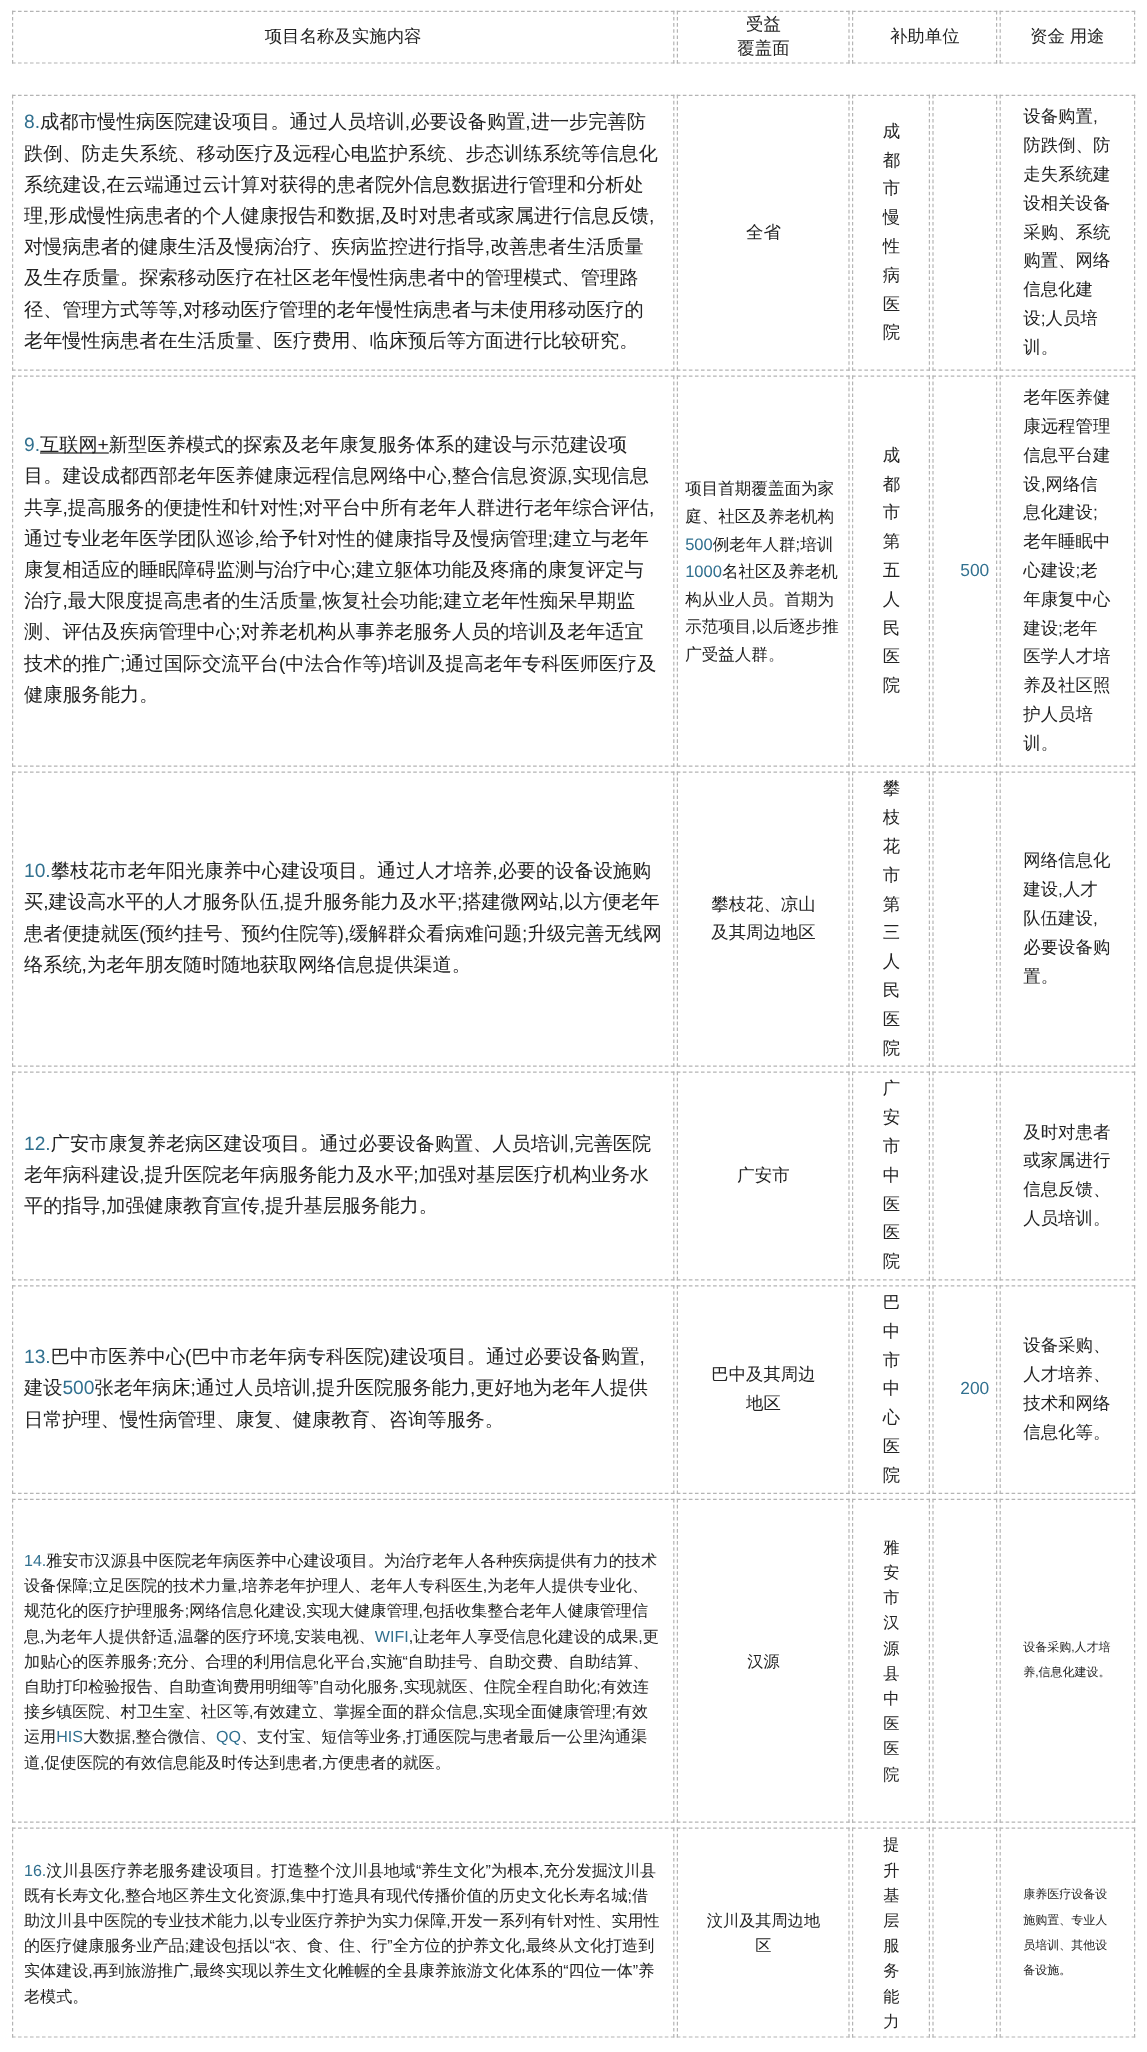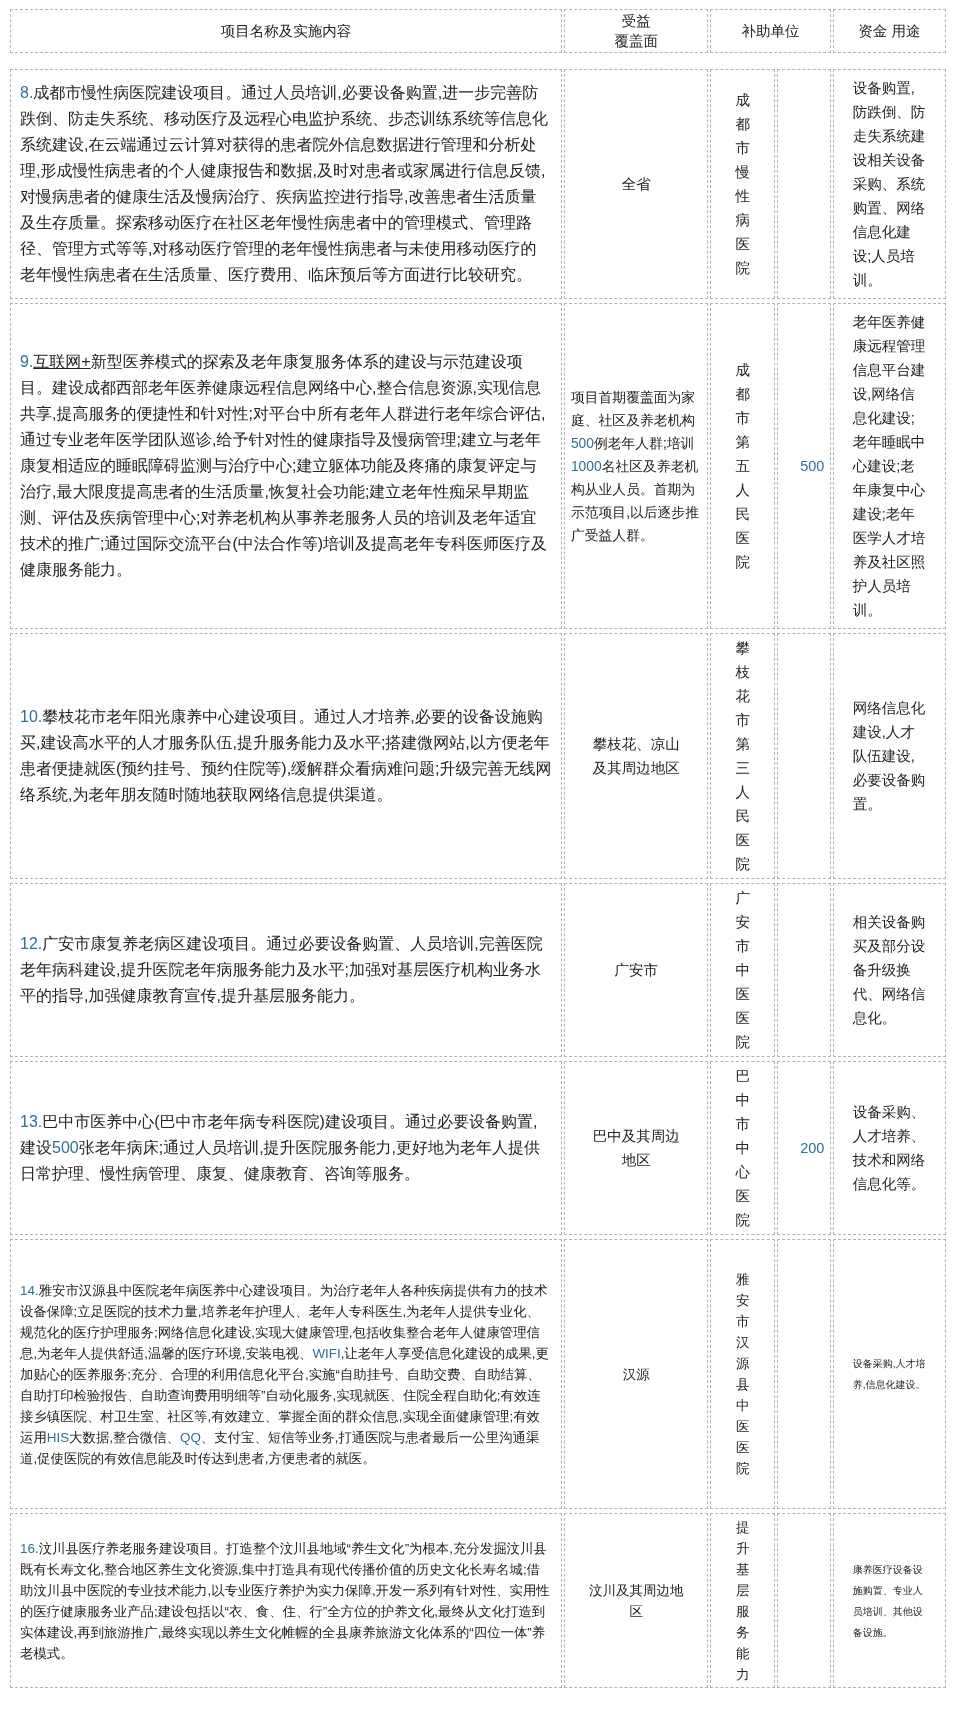--- a/index.html
+++ b/index.html
@@ -4,21 +4,21 @@
 <style>
   html,body{margin:0;padding:0;}
   body{
     width:956px;height:1710px;overflow:hidden;background:#ffffff;
     font-family:"Liberation Sans","DejaVu Sans",sans-serif;color:#232323;
   }
   .page{padding:5px 8px 0 8px;}
   table{border-collapse:separate;border-spacing:2px 4px;width:940px;table-layout:fixed;}
   td,th{border:1px dashed #b4b4b4;background:#fff;vertical-align:middle;overflow:hidden;}
   th{font-weight:normal;font-size:14.5px;line-height:20px;text-align:center;height:38px;white-space:pre-line;}
-  #header-table{margin-bottom:8px;}
+  #header-table{margin-bottom:18px;}
   td.project{text-align:left;padding:8px 9px;font-size:16px;line-height:26px;}
   td.center{text-align:center;font-size:14.5px;line-height:24px;padding:2px 22px;}
   td.fund{text-align:left;font-size:14.5px;line-height:24px;padding:6px 19px;}
   td.cov-left{text-align:left;font-size:13.8px;line-height:23px;padding:4px 6px;vertical-align:middle;margin-left:16px;}
   tr.dense td.project{font-size:13.4px;line-height:21px;}
   tr.dense td.center{font-size:13.5px;line-height:21px;}
   tr.dense td.fund{font-size:10px;line-height:21px;}
   .hl{color:#31708f;}
   u{}
   tr.r8>td{height:186px;} tr.r9>td{height:200px;} tr.r10>td{height:121px;}
@@ -81,21 +81,21 @@
       <td class="center"></td>
       <td class="fund">网络信息化建设,人才队伍建设,必要设备购置。</td>
     </tr>
 
 
     <tr class="r12">
       <td class="project"><span class="hl">12.</span>广安市康复养老病区建设项目。通过必要设备购置、人员培训,完善医院老年病科建设,提升医院老年病服务能力及水平;加强对基层医疗机构业务水平的指导,加强健康教育宣传,提升基层服务能力。</td>
       <td class="center">广安市</td>
       <td class="center">广安市中医医院</td>
       <td class="center"></td>
-      <td class="fund">相关设备购买及部分设备升级换代、网络信息化。</td>
+      <td class="fund">及时对患者或家属进行信息反馈、人员培训。</td>
     </tr>
 
     <tr class="r13">
       <td class="project"><span class="hl">13.</span>巴中市医养中心(巴中市老年病专科医院)建设项目。通过必要设备购置,建设<span class="hl">500</span>张老年病床;通过人员培训,提升医院服务能力,更好地为老年人提供日常护理、慢性病管理、康复、健康教育、咨询等服务。</td>
       <td class="center">巴中及其周边地区</td>
       <td class="center">巴中市中心医院</td>
       <td class="center"><span class="hl">200</span></td>
       <td class="fund">设备采购、人才培养、技术和网络信息化等。</td>
     </tr>
 

